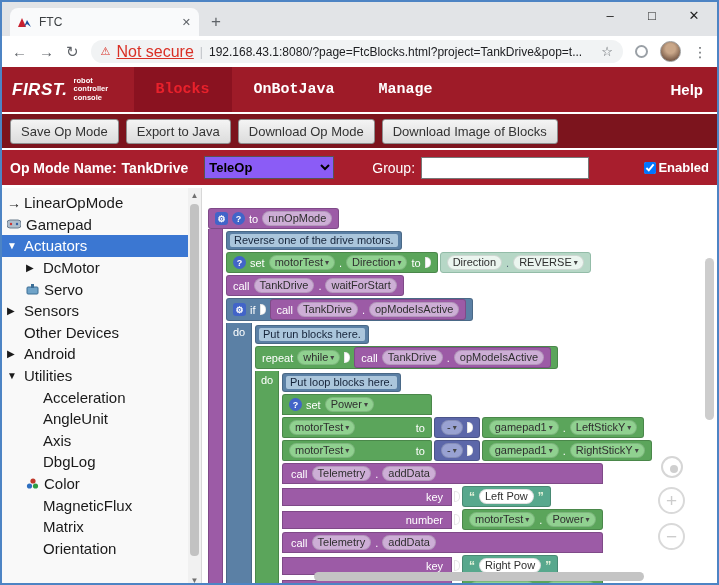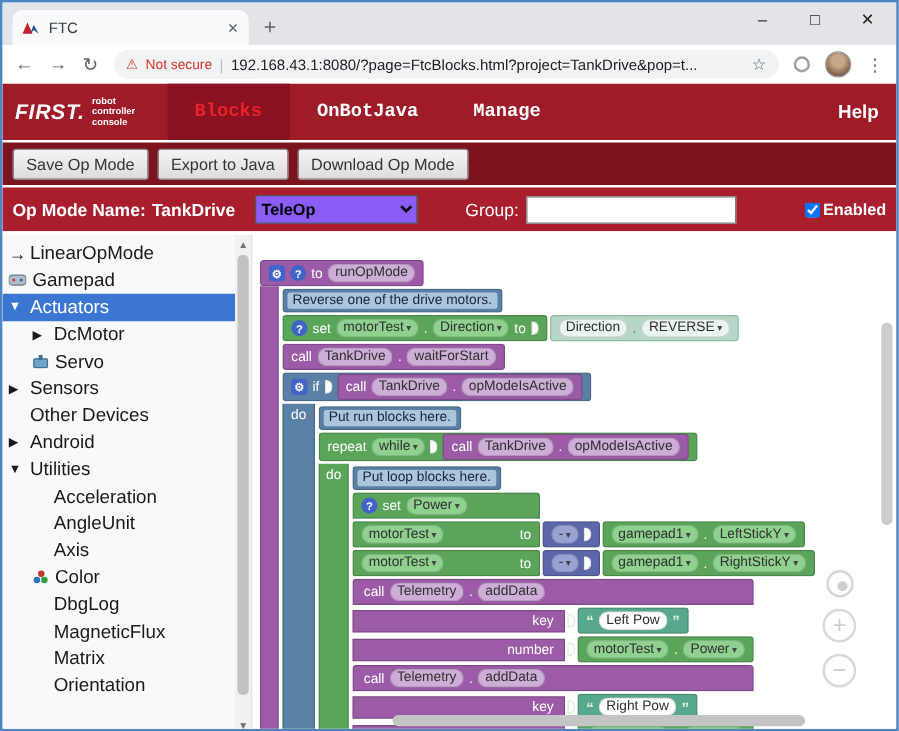--- a/index.html
+++ b/index.html
@@ -12,21 +12,21 @@
          display:flex; align-items:center; padding:0 8px; gap:7px; font-size:12px; color:#3c4043; }
   .tab-title { flex:1; }
   .tab-close { color:#5f6368; font-size:11px; cursor:pointer; }
   .newtab { font-size:17px; color:#5f6368; margin:0 0 4px 12px; }
   .wctrls { position:absolute; right:2px; top:0; display:flex; }
   .wctrl { width:42px; height:26px; display:flex; align-items:center; justify-content:center; font-size:13px; color:#222; }
   .urlbar { height:31px; background:#fff; display:flex; align-items:center; padding:0 10px; gap:12px; }
   .navic { color:#5f6368; font-size:15px; }
   .omnibox { flex:1; height:23px; background:#f1f3f4; border-radius:12px; display:flex; align-items:center; padding:0 10px; gap:6px; font-size:12px; }
   .warn { color:#d93025; font-size:11px; }
-  .notsec { color:#d93025; font-size:11px; }
+  .notsec { color:#d93025; font-size:16px;text-decoration:underline; }
   .odiv { color:#bdc1c6; }
   .url { color:#202124; flex:1; white-space:nowrap; overflow:hidden; }
   .star { color:#5f6368; font-size:13px; }
   .extic { width:13px; height:13px; border:2px solid #9aa0a6; border-radius:50%; }
   .avatar { width:21px; height:21px; border-radius:50%; background:radial-gradient(circle at 50% 35%, #c9a789 30%, #7a5c49 75%); border:1px solid #999; }
   .kebab { color:#5f6368; font-size:14px; letter-spacing:0; }
 
   
   .appheader { height:45px; background:#9e1b28; display:flex; align-items:stretch; color:#fff; }
   .logo-wrap { display:flex; align-items:center; gap:6px; padding:0 14px 0 10px;border-radius:19px; }
@@ -157,20 +157,21 @@
     <span class="nav-item">Manage</span>
   </div>
   <span class="help">Help</span>
 </div>
 <div class="sep"></div>
 
 <div class="apptoolbar">
   <button class="tbtn">Save Op Mode</button>
   <button class="tbtn">Export to Java</button>
   <button class="tbtn">Download Op Mode</button>
+  <button class="tbtn">Download Image of Blocks</button>
 </div>
 <div class="sep"></div>
 
 <div class="opmoderow">
   <span class="oplabel">Op Mode Name:</span>
   <span class="opname">TankDrive</span>
   <select class="opselect">
     <option>TeleOp</option>
   </select>
   <span class="grouplabel">Group:</span>
@@ -229,30 +230,30 @@
     </div>
     <div class="sb-item lvl1 noicon">
       <span>Acceleration</span>
     </div>
     <div class="sb-item lvl1 noicon">
       <span>AngleUnit</span>
     </div>
     <div class="sb-item lvl1 noicon">
       <span>Axis</span>
     </div>
+    <div class="sb-item lvl1 noicon">
+      <span>DbgLog</span>
+    </div>
     <div class="sb-item lvl1">
       <svg width="13" height="12" viewBox="0 0 13 12">
         <circle cx="7" cy="3" r="2.6" fill="#c0392b"></circle>
         <circle cx="3.5" cy="8" r="2.6" fill="#2e6fc0"></circle>
         <circle cx="9.5" cy="8" r="2.6" fill="#2e9e44"></circle>
       </svg>
       <span>Color</span>
-    </div>
-    <div class="sb-item lvl1 noicon">
-      <span>DbgLog</span>
     </div>
     <div class="sb-item lvl1 noicon">
       <span>MagneticFlux</span>
     </div>
     <div class="sb-item lvl1 noicon">
       <span>Matrix</span>
     </div>
     <div class="sb-item lvl1 noicon">
       <span>Orientation</span>
     </div>

